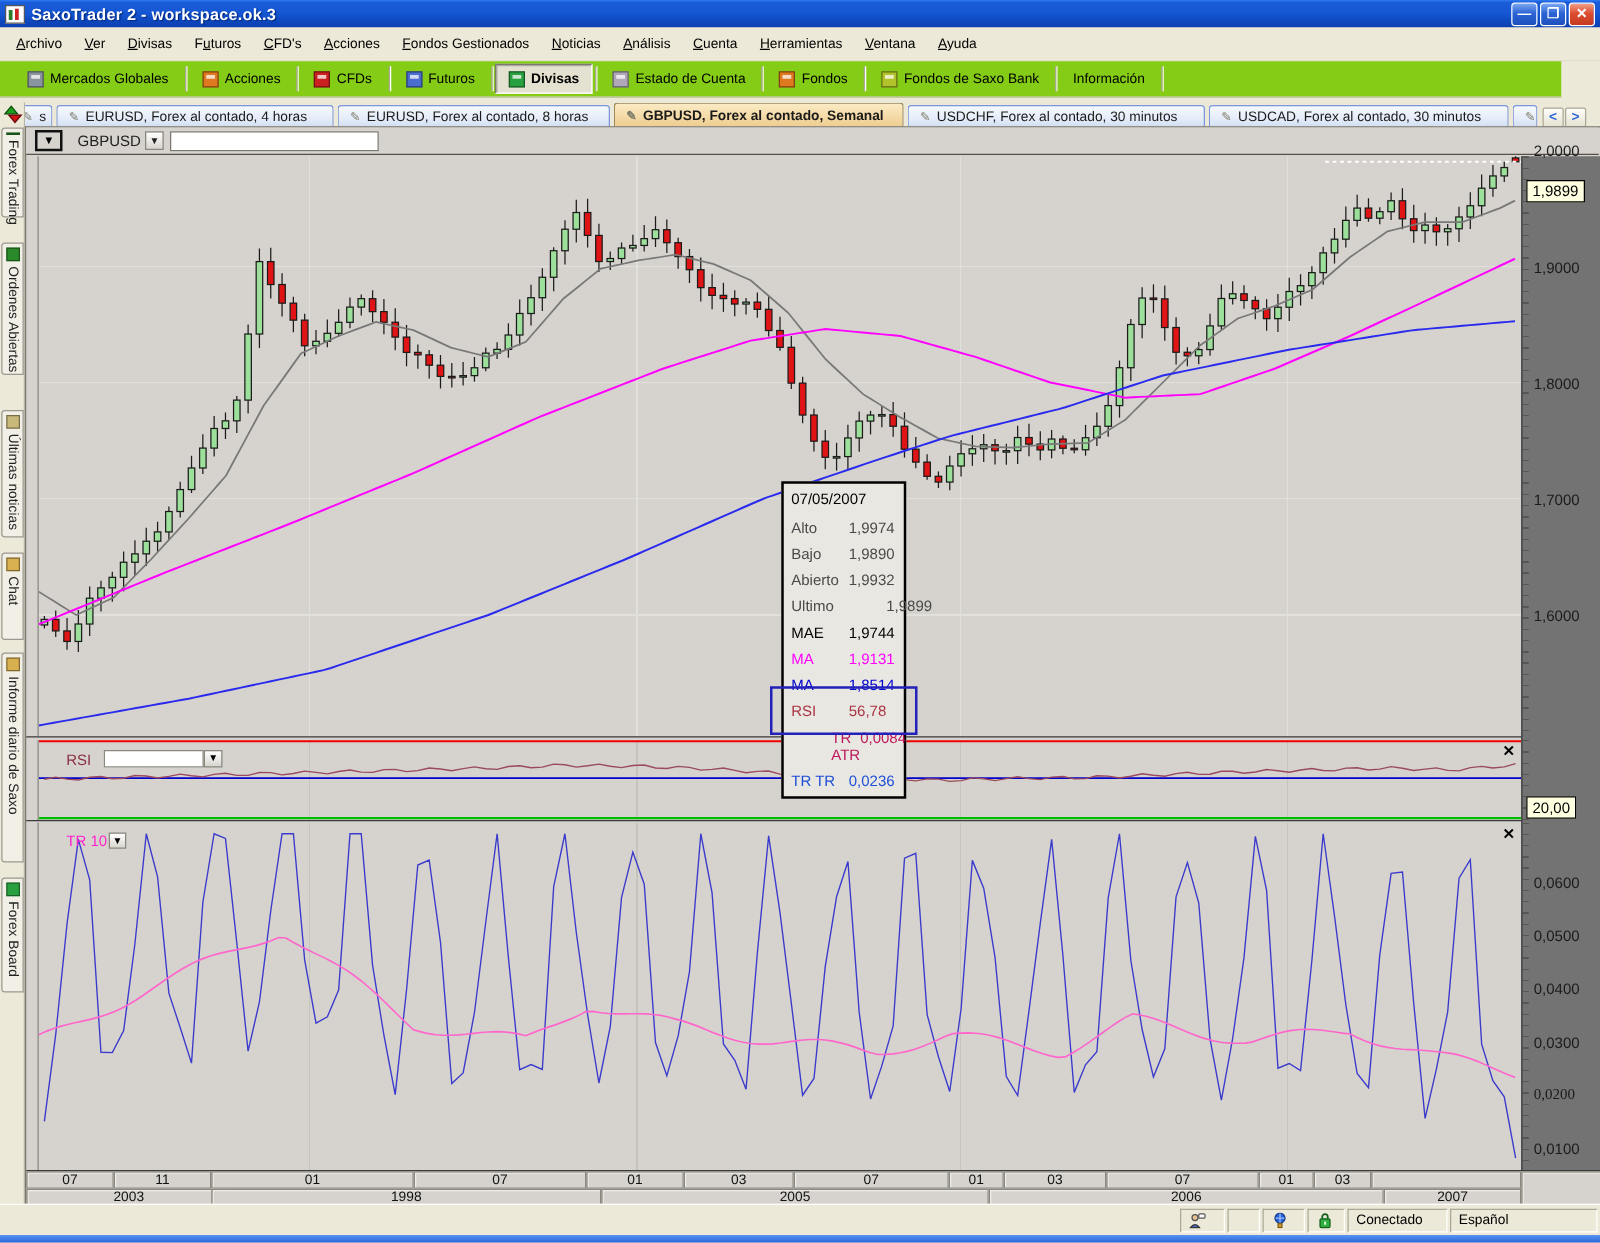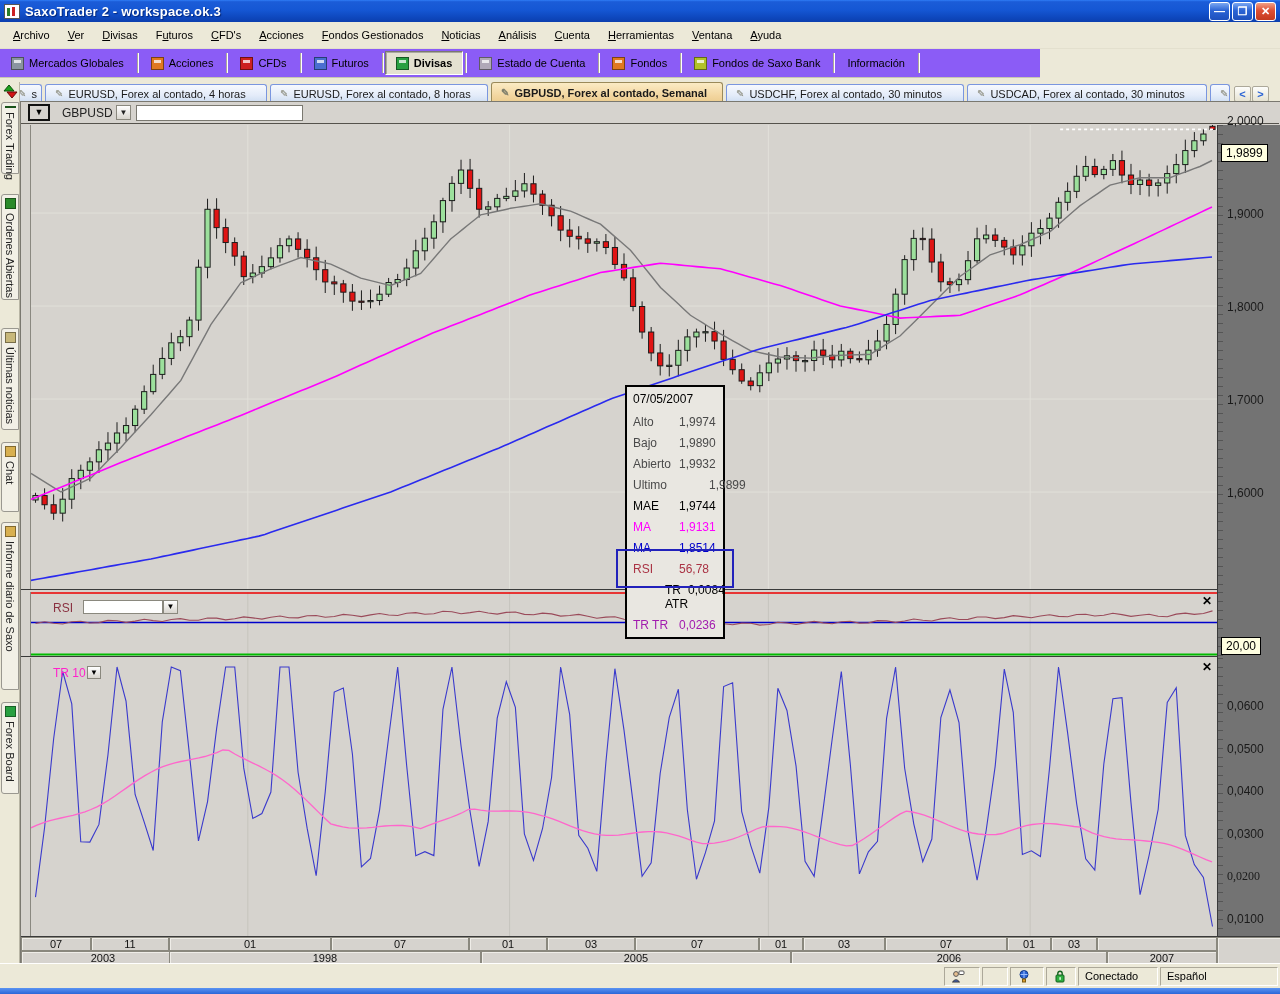--- a/index.html
+++ b/index.html
@@ -19,21 +19,21 @@
   .tbtn { width:21px; height:19px; border-radius:3px; border:1px solid #fff; color:#fff; font-size:11px; line-height:17px; text-align:center;
     background:linear-gradient(180deg,#7aa7f2,#2a63d4 45%,#1e50bd); font-weight:bold; }
   .tbtn.close { background:linear-gradient(180deg,#f0a086,#dd4e32 45%,#c43a1e); }
 
   
   #menubar { position:absolute; left:0; top:22px; width:1280px; height:27px; background:#ECE9D8; display:flex; align-items:center; padding-left:4px; border-bottom:1px solid #E3E0CE;}
   .menu-item { padding:3px 9px; }
   .menu-item u { text-decoration:underline; }
 
   
-  #toolbar { position:absolute; left:0; top:49px; width:1040px; height:29px; background:#8b5cf6; display:flex; align-items:center; padding-left:0; border-bottom:1px solid #C8C5B2; }
+  #toolbar { position:absolute; left:0; top:49px; width:1249px; height:29px; background:#84cc16; display:flex; align-items:center; padding-left:11px; border-bottom:1px solid #C8C5B2; }
   .tool-btn { height:24px; display:flex; align-items:center; gap:5px; padding:0 10px; border:1px solid transparent; }
   .tool-btn.active { border:1px solid #7a7870; border-right-color:#fff; border-bottom-color:#fff; box-shadow:inset 1px 1px 0 #aaa8a0; font-weight:bold; background:#E4E1D0; }
   .tool-sep { width:1px; height:20px; background:#ACA899; box-shadow:1px 0 0 #fff; margin:0 2px; }
   .tb-icon { width:13px; height:13px; display:inline-block; position:relative; border:1px solid rgba(0,0,0,.45); }
   .tb-icon:after { content:""; position:absolute; left:2px; top:2px; right:2px; height:3px; background:rgba(255,255,255,.75); }
 
   
   #tabstrip { position:absolute; left:20px; top:82px; width:1260px; height:20px; background:#ECE9D8; display:flex; align-items:flex-end; overflow:hidden; }
   .tab { height:18px; border:1px solid #7a96df; border-bottom:none; border-radius:3px 3px 0 0;
     background:linear-gradient(180deg,#f6f9fe,#e4ecf9 60%,#cfdef2); display:flex; align-items:center; gap:5px; padding:0 9px; white-space:nowrap; margin-right:3px; color:#1a1a1a; }
@@ -626,25 +626,25 @@
             <span>1,9131</span>
           </div>
           <div class="dw-row" style="color: rgb(0, 0, 204);">
             <span class="dw-l">MA</span>
             <span>1,8514</span>
           </div>
           <div class="dw-row" style="color: rgb(170, 51, 68);">
             <span class="dw-l">RSI</span>
             <span>56,78</span>
           </div>
-          <div class="dw-row" style="color: #000000; padding-left: 38px;">
+          <div class="dw-row" style="color: #be185d; padding-left: 38px;">
             <span class="dw-l">TR ATR</span>
             <span>0,0084</span>
           </div>
-          <div class="dw-row" style="color: #a21caf;">
+          <div class="dw-row" style="color: #1d4ed8;">
             <span class="dw-l">TR TR</span>
             <span>0,0236</span>
           </div>
         </div>
     </div>
     <div id="dw-bluebox"></div>
   </div>
 
   <div id="statusbar">
     <div style="flex:1"></div>

